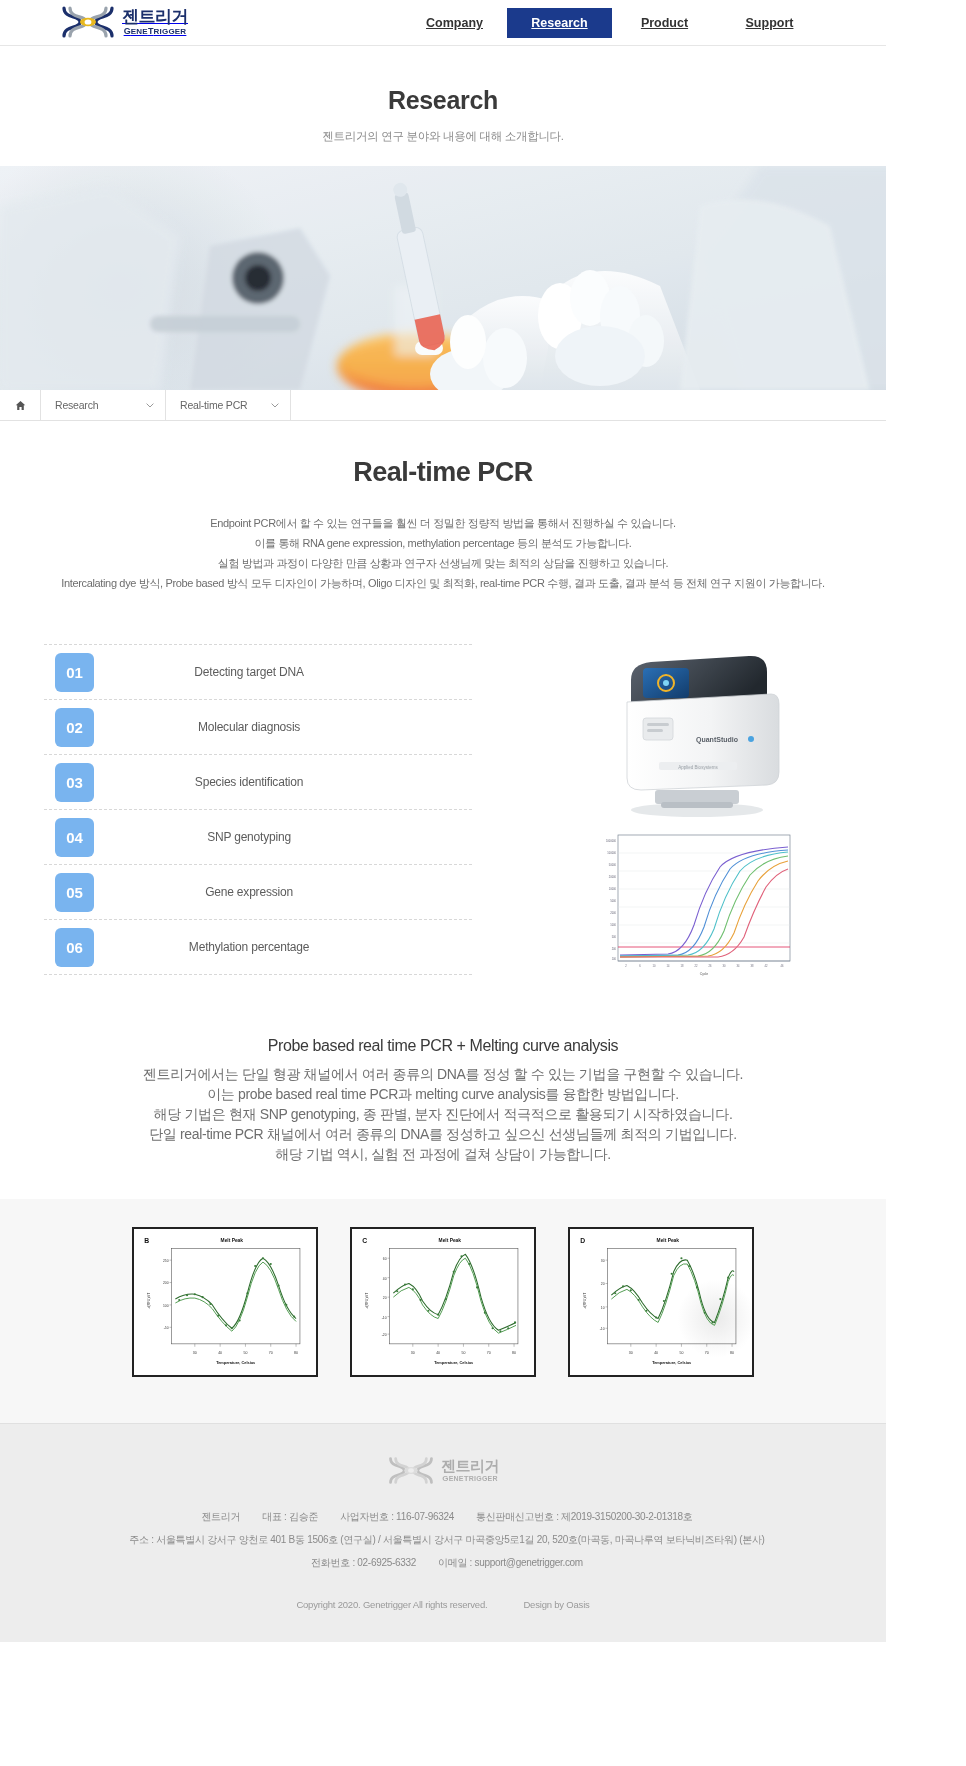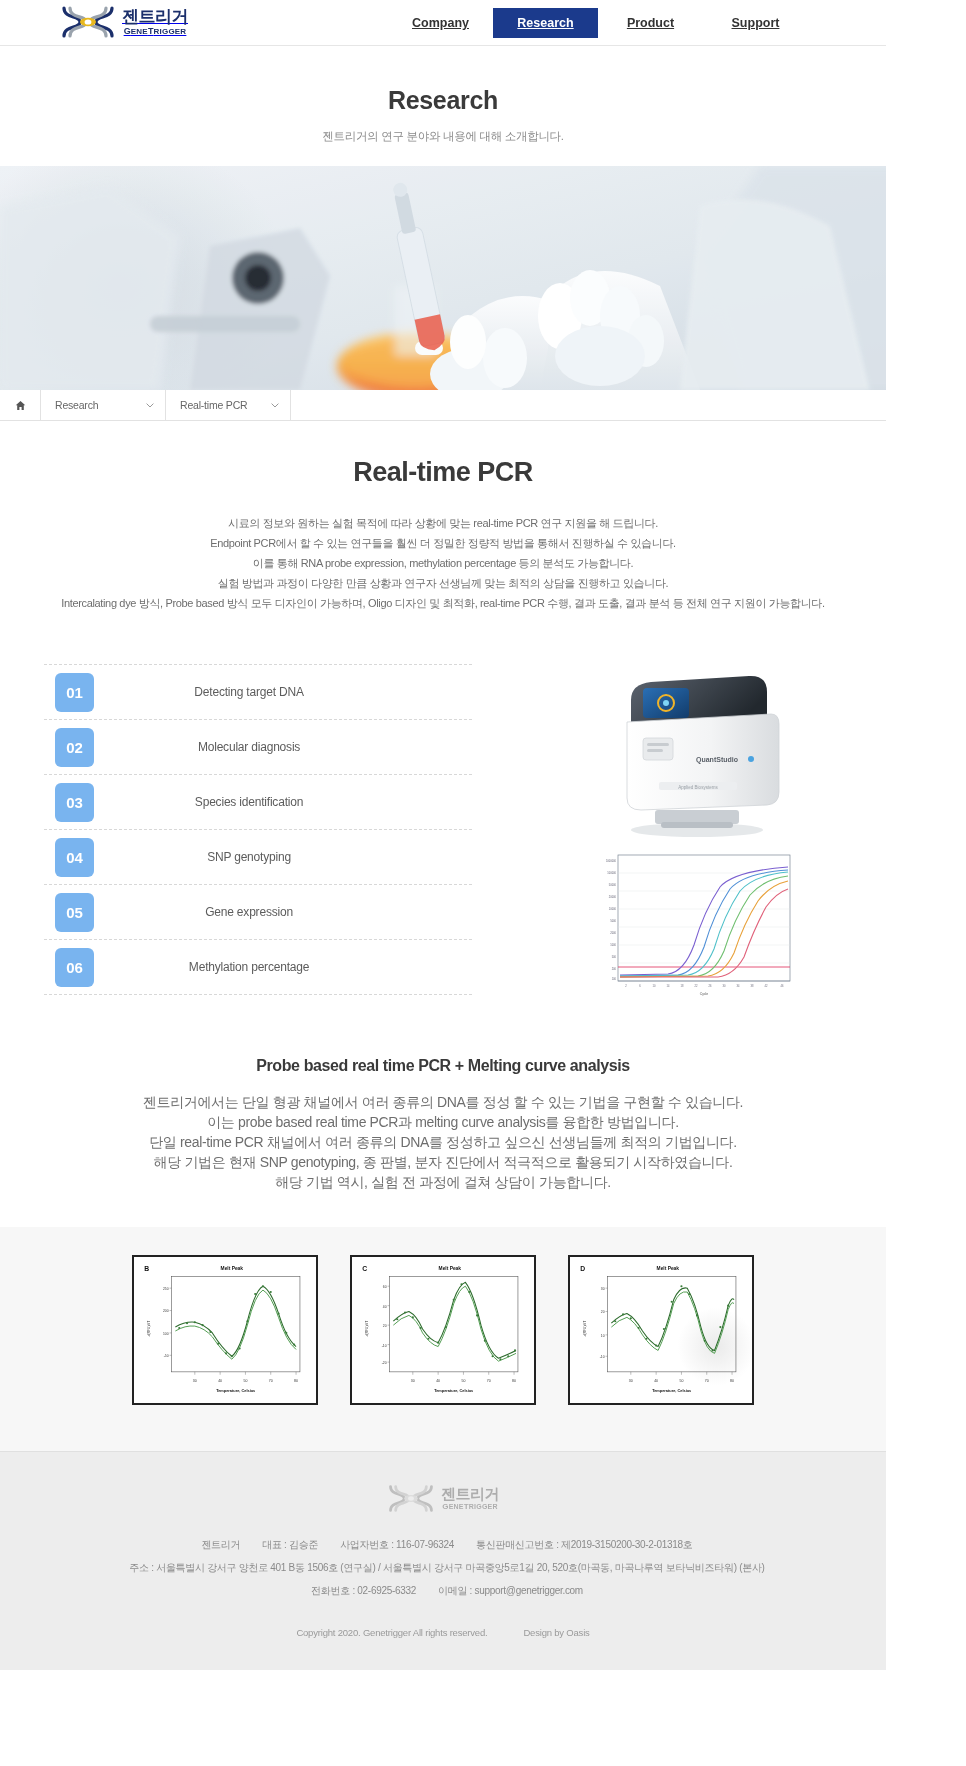--- a/index.html
+++ b/index.html
@@ -28,21 +28,21 @@
   }
   .logo-mark { width:56px; height:34px; display:block; }
   .logo-text { display:flex; flex-direction:column; line-height:1; }
   .logo-ko { font-size:17px; font-weight:bold; color:#1b2f6b; letter-spacing:-0.5px; }
   .logo-en {
     font-size:8px; font-weight:bold; color:#1b2f6b;
     letter-spacing:0.2px; margin-top:2px; text-align:center;
   }
   .logo-en .big { font-size:9px; }
   .nav {
-    position:absolute; left:388px; top:0;
+    position:absolute; left:402px; top:0;
     height:46px; display:flex; align-items:center; gap:0;
   }
   .nav-item {
     font-size:12.5px; font-weight:bold; color:#333;
     width:105px; text-align:center; line-height:20px;
     padding:5px 0; cursor:pointer; white-space:nowrap;
   }
   .nav-item.active {
     background:#1b3a8c; color:#fff;
   }
@@ -118,22 +118,22 @@
   .feature-right {
     width:430px; padding-left:30px;
     display:flex; flex-direction:column; align-items:center; gap:10px;
   }
   .machine { width:190px; height:175px; display:block; }
   .amp-chart { width:205px; height:150px; display:block; border:0; }
 
   
   .probe { text-align:center; padding:28px 0 10px; }
   .probe h2 {
-    font-size:16px; font-weight:bold; color:#3a3a3a;
-    letter-spacing:-0.4px; margin-bottom:18px;
+    font-size:16px; font-weight:normal; color:#3a3a3a;
+    letter-spacing:-0.4px; margin-bottom:10px;
   }
   .probe p {
     font-size:14px; color:#6e6e6e; line-height:19px;
     letter-spacing:-0.35px; margin:0 0 1px;
   }
 
   
   .melt-band {
     background:#f7f7f7; margin-top:24px; padding:28px 0 46px;
     display:flex; justify-content:center; gap:32px;
@@ -286,23 +286,22 @@
     <div class="crumb-cell crumb-sel">
       <span class="cv">Real-time PCR</span>
       <svg class="chev" viewBox="0 0 8 5">
         <path d="M0.6 0.6 L4 4 L7.4 0.6" fill="none" stroke="#9a9a9a" stroke-width="1"></path>
       </svg>
     </div>
   </div>
 
   <div class="sec-title">Real-time PCR</div>
   <div class="desc">
-    <p>시료의 정보와 원하는 실험 목적에 따라 상황에 맞는 real-time PCR 연구 지원을 해 드립니다.</p>
     <p>Endpoint PCR에서 할 수 있는 연구들을 훨씬 더 정밀한 정량적 방법을 통해서 진행하실 수 있습니다.</p>
-    <p>이를 통해 RNA probe expression, methylation percentage 등의 분석도 가능합니다.</p>
+    <p>이를 통해 RNA gene expression, methylation percentage 등의 분석도 가능합니다.</p>
     <p>실험 방법과 과정이 다양한 만큼 상황과 연구자 선생님께 맞는 최적의 상담을 진행하고 있습니다.</p>
     <p>Intercalating dye 방식, Probe based 방식 모두 디자인이 가능하며, Oligo 디자인 및 최적화, real-time PCR 수행, 결과 도출, 결과 분석 등 전체 연구 지원이 가능합니다.</p>
   </div>
 
   <div class="feature">
     <div class="feature-left">
       <div class="flist">
         <div class="frow">
           <div class="fnum">01</div>
           <div class="flabel">Detecting target DNA</div>
@@ -418,22 +417,22 @@
         </g>
         <text x="112" y="146" font-family="Liberation Sans, sans-serif" font-size="3.4" fill="#555" text-anchor="middle">Cycle</text>
       </svg>
     </div>
   </div>
 
   <div class="probe">
     <h2>Probe based real time PCR + Melting curve analysis</h2>
     <p>젠트리거에서는 단일 형광 채널에서 여러 종류의 DNA를 정성 할 수 있는 기법을 구현할 수 있습니다.</p>
     <p>이는 probe based real time PCR과 melting curve analysis를 융합한 방법입니다.</p>
+    <p>해당 기법은 현재 SNP genotyping, 종 판별, 분자 진단에서 적극적으로 활용되기 시작하였습니다.</p>
     <p>단일 real-time PCR 채널에서 여러 종류의 DNA를 정성하고 싶으신 선생님들께 최적의 기법입니다.</p>
-    <p>해당 기법은 현재 SNP genotyping, 종 판별, 분자 진단에서 적극적으로 활용되기 시작하였습니다.</p>
     <p>해당 기법 역시, 실험 전 과정에 걸쳐 상담이 가능합니다.</p>
   </div>
 
   <div class="melt-band">
 
     <div class="melt-card">
       <svg viewBox="0 0 186 150">
         <rect width="186" height="150" fill="#fff"></rect>
         <text x="10" y="14" font-family="Liberation Sans, sans-serif" font-size="7" font-weight="bold" fill="#111">B</text>
         <text x="100" y="13" font-family="Liberation Sans, sans-serif" font-size="5" font-weight="bold" fill="#111" text-anchor="middle">Melt Peak</text>

